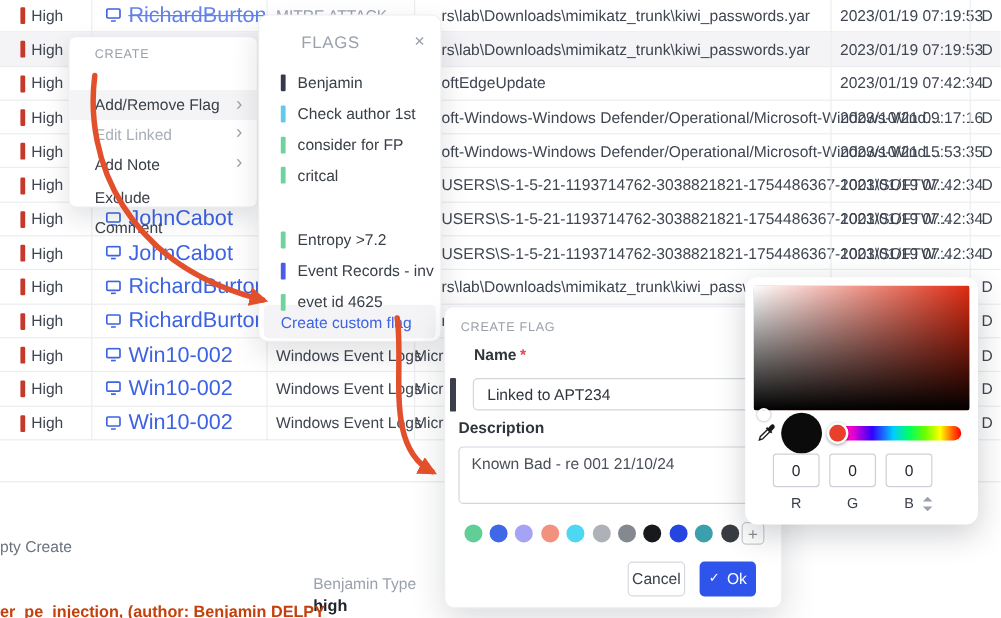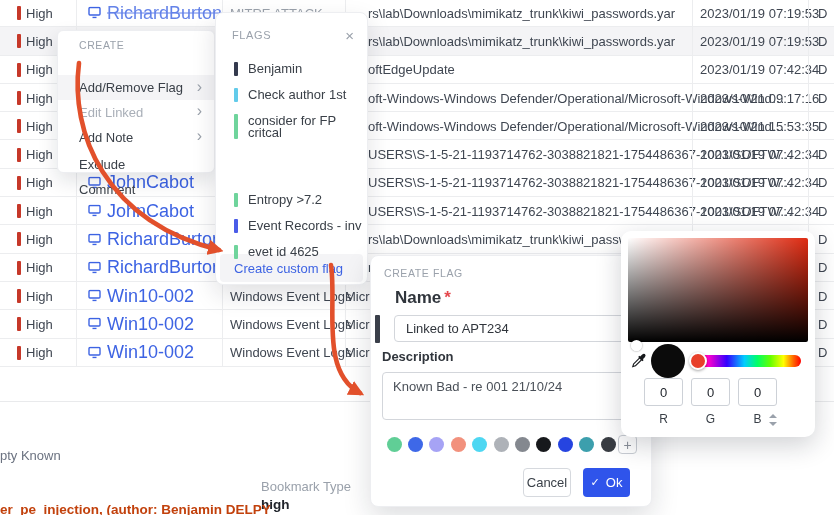--- a/index.html
+++ b/index.html
@@ -41,33 +41,33 @@
   .menu-h{position:absolute;left:21px;top:8px;font-size:10.5px;letter-spacing:.6px;color:#9AA1AB}
   .mi{position:absolute;left:0;width:100%;height:25px;display:flex;align-items:center;padding-left:21px;
       box-sizing:border-box;font-size:13px;color:#3A4048;cursor:default}
   .mi .chev{position:absolute;right:12px;top:50%;transform:translateY(-54%);color:#9AA1AB;font-size:16px;line-height:1}
   .mi.hl{background:#F4F4F6}
   .mi.dis{color:#A9AFB8}
 
   
   #flags-panel{position:absolute;left:215px;top:12px;width:153px;height:273px;background:#fff;
     border:1px solid #EDEEF1;border-radius:8px;box-shadow:0 10px 24px rgba(20,24,40,.13);z-index:11;box-sizing:border-box}
-  #flags-header{position:absolute;left:16px;top:22px;transform:translateY(-50%);font-size:11px;letter-spacing:.6px;color:#9AA1AB}
+  #flags-header{position:absolute;left:35px;top:22px;transform:translateY(-50%);font-size:14px;letter-spacing:.6px;color:#9AA1AB}
   #flags-close{position:absolute;right:13px;top:22px;transform:translateY(-50%);font-size:15px;color:#9AA1AB;line-height:1}
   .fi{position:absolute;left:0;width:100%;height:20px;display:flex;align-items:center}
   .fi-bar{position:absolute;left:18px;width:4px;height:14px;border-radius:1px}
   .fi-label{position:absolute;left:32px;font-size:13px;color:#3A4048;white-space:nowrap}
   #flags-create{position:absolute;left:4px;right:4px;top:241px;height:28px;background:#F4F4F6;border-radius:4px;
      display:flex;align-items:center;padding-left:14px;font-size:13px;color:#3D63E3;box-sizing:border-box}
 
   
   #flag-dialog{position:absolute;left:370px;top:255px;width:282px;height:252px;background:#fff;
     border:1px solid #EDEEF1;border-radius:8px;box-shadow:0 10px 28px rgba(20,24,40,.15);z-index:20;box-sizing:border-box}
   #dlg-header{position:absolute;left:13px;top:11px;font-size:10.5px;letter-spacing:.6px;color:#9AA1AB}
-  #name-label{position:absolute;left:24px;top:32px;font-size:17px;font-weight:bold;color:#30353C}
+  #name-label{position:absolute;left:24px;top:32px;font-size:13px;font-weight:bold;color:#30353C}
   #name-label .req{color:#E5484D;margin-left:3px}
   #flag-color-bar{position:absolute;left:4px;top:59px;width:5px;height:28px;background:#3A3F4A;border-radius:1px}
   #name-input{position:absolute;left:23px;top:59px;width:245px;height:27px;border:1px solid #D3D6DB;border-radius:4px;
      box-sizing:border-box;font-family:"Liberation Sans",sans-serif;font-size:13px;color:#30353C;padding:0 0 0 11px;outline:none}
   #desc-label{position:absolute;left:11px;top:93px;font-size:13px;font-weight:bold;color:#30353C}
   #desc-input{position:absolute;left:11px;top:116px;width:258px;height:48px;border:1px solid #D3D6DB;border-radius:4px;
      box-sizing:border-box;font-family:"Liberation Sans",sans-serif;font-size:13px;color:#4A5058;padding:6px 10px;resize:none;outline:none}
   .dot{position:absolute;top:180.5px;width:15px;height:15px;border-radius:50%}
   #add-swatch{position:absolute;left:247px;top:179px;width:19px;height:19px;border:1px solid #C9CDD3;border-radius:4px;
      box-sizing:border-box;display:flex;align-items:center;justify-content:center;font-size:14px;color:#8A9099;background:#fff}
@@ -270,22 +270,22 @@
     <span class="extra cell">D</span>
   </div>
       <div class="colline" style="left: 76px;"></div>
       <div class="colline" style="left: 222px;"></div>
       <div class="colline" style="left: 345px;"></div>
       <div class="colline" style="left: 692px;"></div>
       <div class="colline" style="left: 808px;"></div>
     </div>
 
   <div id="footer-line"></div>
-  <div id="fields-label" class="ftxt">pty Known</div>
-  <div id="finding-type-label" class="ftxt">Bookmark Type</div>
+  <div id="fields-label" class="ftxt">pty Create</div>
+  <div id="finding-type-label" class="ftxt">Benjamin Type</div>
   <div id="finding-type-value" class="ftxt">high</div>
   <div id="rule-text" class="ftxt">er_pe_injection, (author: Benjamin DELPY</div>
 
   <div id="actions-menu">
     <div class="menu-h">CREATE</div>
   <div class="mi hl" style="top: 44px;">
         <span>Add/Remove Flag</span>
         <span class="chev">›</span>
       </div>
       <div class="mi dis" style="top: 68.5px;">
@@ -313,21 +313,21 @@
         <span class="fi-label">Benjamin</span>
       </div>
       <div class="fi" style="top: 71.5px;">
         <span class="fi-bar" style="background: rgb(98, 203, 234);"></span>
         <span class="fi-label">Check author 1st</span>
       </div>
       <div class="fi" style="top: 97.5px;">
         <span class="fi-bar" style="background: rgb(111, 212, 156);"></span>
         <span class="fi-label">consider for FP</span>
       </div>
-      <div class="fi" style="top: 109px; text-align: right;">
+      <div class="fi" style="top: 123px; text-align: right;">
         <span class="fi-bar" style="background: rgb(111, 212, 156);"></span>
         <span class="fi-label">critcal</span>
       </div>
       <div class="fi" style="top: 176.5px;">
         <span class="fi-bar" style="background: rgb(111, 212, 156);"></span>
         <span class="fi-label">Entropy &gt;7.2</span>
       </div>
       <div class="fi" style="top: 202.5px;">
         <span class="fi-bar" style="background: rgb(74, 92, 232);"></span>
         <span class="fi-label">Event Records - inv</span>

